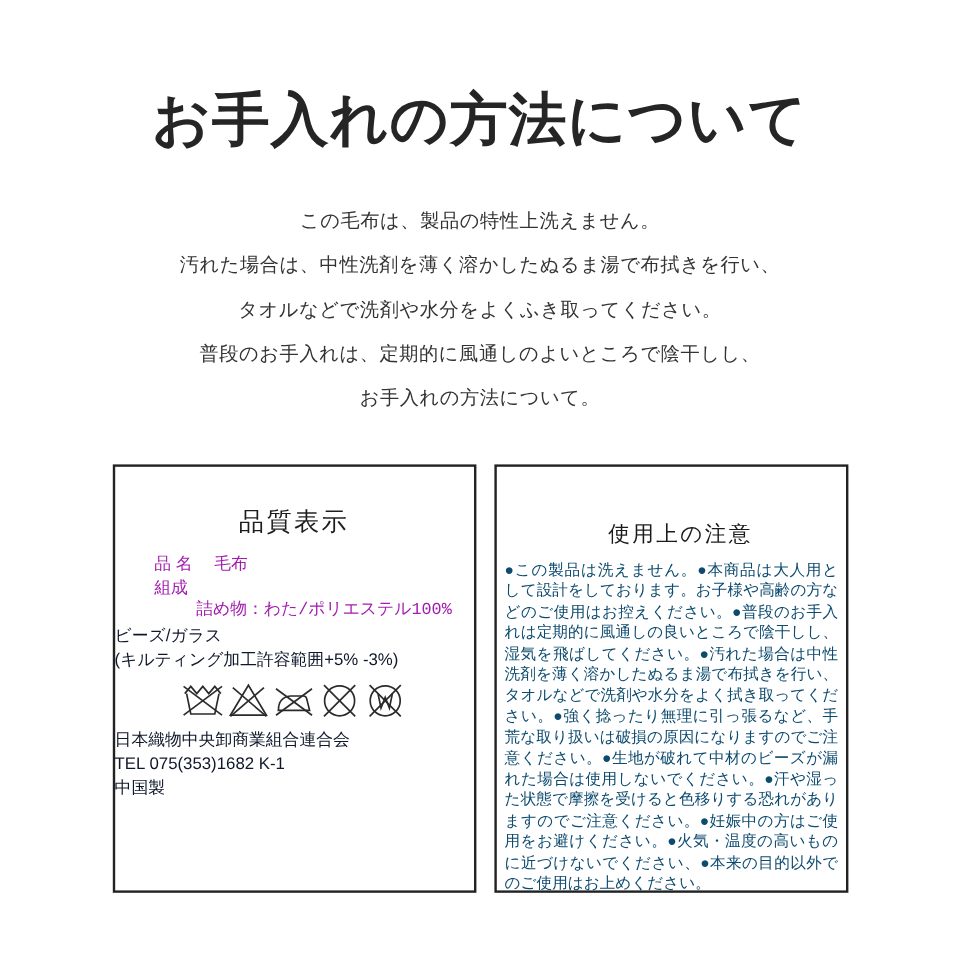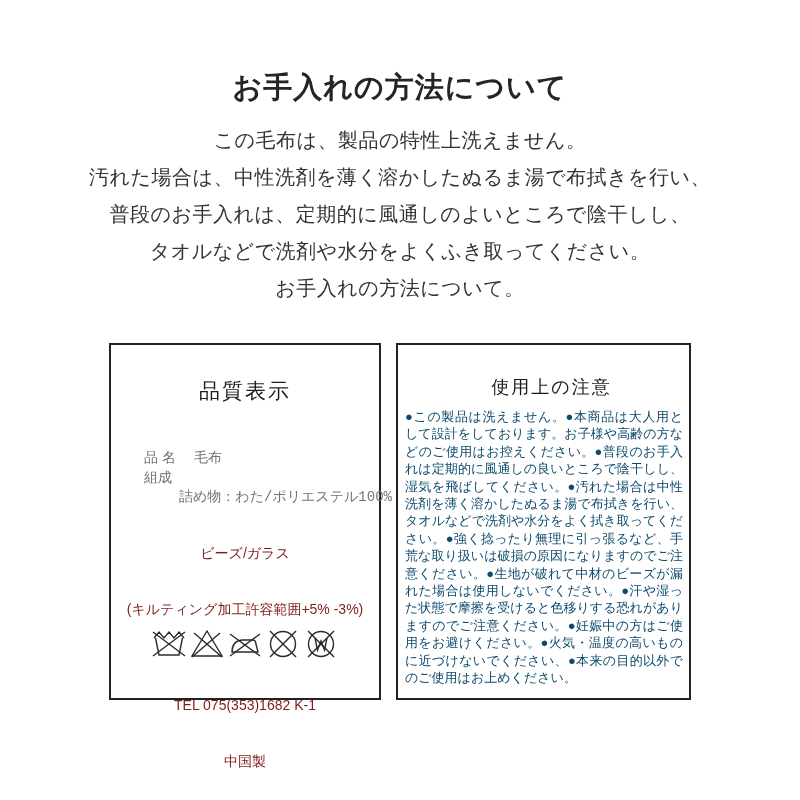--- a/index.html
+++ b/index.html
@@ -8,92 +8,90 @@
     background: #ffffff;
     font-family: "Liberation Sans", sans-serif;
     color: #222;
     overflow: hidden;
   }
   .page { width: 800px; height: 800px; position: relative; }
 
   .page-title {
     margin-top: 68px;
     text-align: center;
-    font-size: 29px;
+    font-size: 48px;
     font-weight: 700;
     letter-spacing: 1px;
     color: #252525;
   }
 
   .intro {
-    margin-top: 14px;
+    margin-top: 34px;
     text-align: center;
-    font-size: 20px;
+    font-size: 16px;
     line-height: 37px;
     color: #333;
     letter-spacing: 0.5px;
   }
 
   .boxes {
     margin-top: 36px;
     display: flex;
     justify-content: center;
     gap: 15px;
   }
   .box {
     border: 2px solid #222;
     height: 357px;
     background: #fff;
   }
-  .box.quality { width: 272px; }
+  .box.quality { width: 303px; }
   .box.notes   { width: 295px; }
 
   
   .quality-title {
     margin-top: 32px;
     text-align: center;
     font-size: 21px;
     font-weight: 500;
     letter-spacing: 2px;
     color: #1d1d1d;
   }
   .spec-table {
-    margin-top: 42px;
+    margin-top: 10px;
     padding-left: 33px;
     font-size: 14px;
     line-height: 20px;
-    color: #737373;
+    color: #a21caf;
   }
   .spec-row { display: flex; }
   .spec-label { width: 50px; flex: 0 0 50px; }
   .spec-value { white-space: nowrap; }
   .spec-row.outdent .spec-value { margin-left: -15px; font-family: Liberation Mono, monospace; }
 
   .center-line {
-    text-align: center;
     font-size: 14px;
     line-height: 20px;
-    color: #7f1d1d;
+    color: #0f172a;
     white-space: nowrap;
-    margin-top: 36px;
   }
 
   .care-icons {
     margin-top: 9px;
     display: flex;
     justify-content: center;
     gap: 2px;
   }
   .care-icons svg { display: block; }
 
   .org-lines { margin-top: 7px; }
 
   
   .notes-title {
-    margin-top: 30px;
+    margin-top: 44px;
     text-align: center;
     font-size: 18px;
     font-weight: 500;
     letter-spacing: 2px;
     color: #1a1a1a;
     padding-left: 16px;
   }
   .notes-body {
     margin-top: 9px;
     padding: 0 6px 0 7px;
@@ -107,22 +105,22 @@
 </head>
 <body>
 
 <div class="page">
 
   <h1 class="page-title">お手入れの方法について</h1>
 
   <div class="intro">
     <div>この毛布は、製品の特性上洗えません。</div>
     <div>汚れた場合は、中性洗剤を薄く溶かしたぬるま湯で布拭きを行い、</div>
+    <div>タオルなどで洗剤や水分をよくふき取ってください。</div>
     <div>普段のお手入れは、定期的に風通しのよいところで陰干しし、</div>
-    <div>タオルなどで洗剤や水分をよくふき取ってください。</div>
     <div>お手入れの方法について。</div>
   </div>
 
   <div class="boxes">
 
     <div class="box quality">
       <div class="quality-title">品質表示</div>
 
       <div class="spec-table">
         <div class="spec-row">
@@ -170,20 +168,21 @@
 
         <svg width="36" height="31" viewBox="0 0 36 31" fill="none" stroke="#2b2b2b" stroke-width="1.4">
           <circle cx="18" cy="16" r="12.5"></circle>
           <polyline points="12,10 14.5,22 18,13 21.5,22 24,10"></polyline>
           <line x1="5" y1="3" x2="31" y2="29"></line>
           <line x1="31" y1="3" x2="5" y2="29"></line>
         </svg>
       </div>
 
       <div class="org-lines">
+        <div class="center-line">日本織物中央卸商業組合連合会</div>
         <div class="center-line">TEL 075(353)1682 K-1</div>
         <div class="center-line">中国製</div>
       </div>
     </div>
 
     <div class="box notes">
       <div class="notes-title">使用上の注意</div>
       <p class="notes-body">●この製品は洗えません。●本商品は大人用として設計をしております。お子様や高齢の方などのご使用はお控えください。●普段のお手入れは定期的に風通しの良いところで陰干しし、湿気を飛ばしてください。●汚れた場合は中性洗剤を薄く溶かしたぬるま湯で布拭きを行い、タオルなどで洗剤や水分をよく拭き取ってください。●強く捻ったり無理に引っ張るなど、手荒な取り扱いは破損の原因になりますのでご注意ください。●生地が破れて中材のビーズが漏れた場合は使用しないでください。●汗や湿った状態で摩擦を受けると色移りする恐れがありますのでご注意ください。●妊娠中の方はご使用をお避けください。●火気・温度の高いものに近づけないでください、●本来の目的以外でのご使用はお上めください。</p>
     </div>
 

